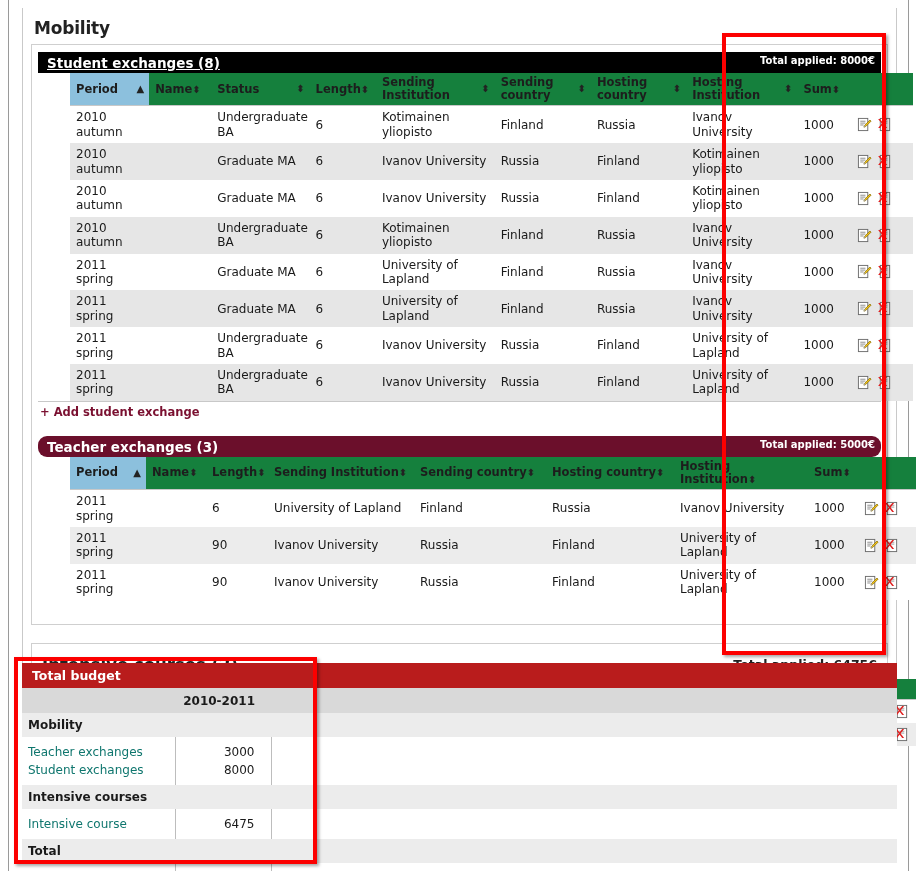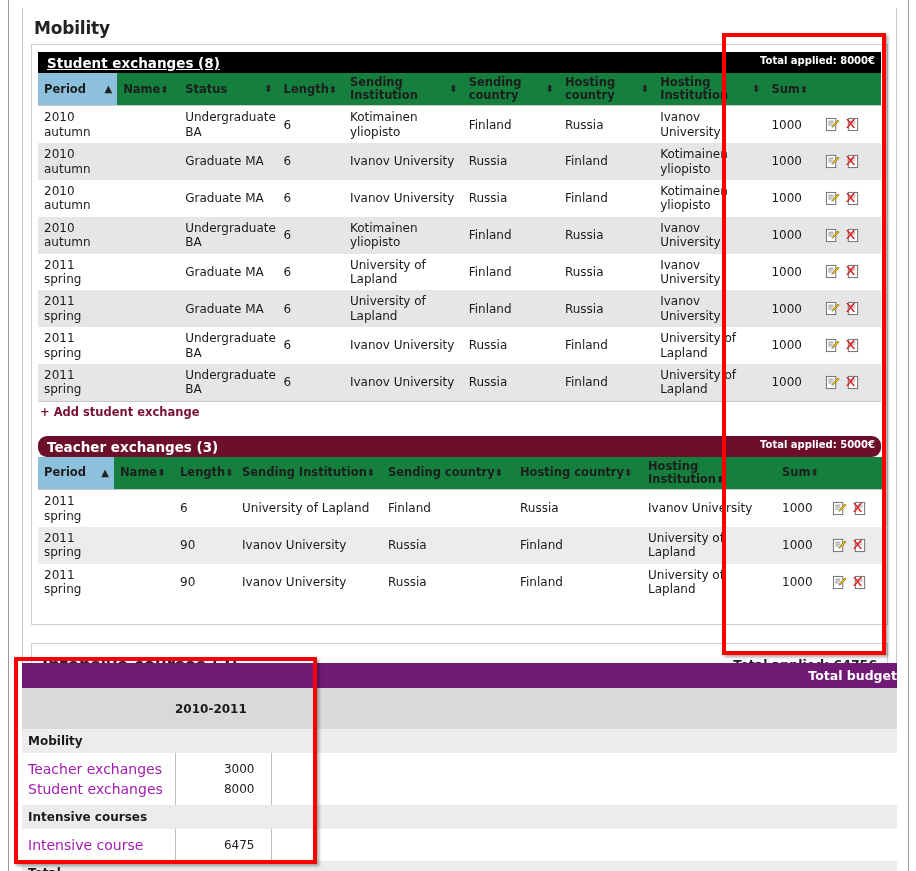--- a/index.html
+++ b/index.html
@@ -87,20 +87,21 @@
     color: #222;
   }
 
   
   table.grid {
     width: 100%;
     border-collapse: collapse;
     font-size: 12px;
     color: #1a1a1a;
     table-layout: fixed;
+    margin-left: 32px;
   }
   table.grid th {
     background: #15803d;
     font-size: 11.5px;
     font-weight: bold;
     color: #1d1d1d;
     text-align: left;
     padding: 3px 5px 3px 6px;
     vertical-align: middle;
     border-bottom: 1px solid #c8c8c8;
@@ -161,49 +162,49 @@
     width: 875px;
   }
   table.budget {
     width: 100%;
     border-collapse: collapse;
     font-size: 12px;
     table-layout: fixed;
   }
   table.budget td { padding: 0; }
   .bud-head {
-    background: #701a75;
+    background: #b91c1c;
     color: #fff;
     font-weight: bold;
     font-size: 12.5px;
     padding: 5px 0 5px 10px !important;
     height: 14px;
-    text-align: right;
   }
   .bud-year {
     background: #d9d9d9;
     font-weight: bold;
     font-size: 12px;
+    text-align: right;
     padding: 5px 16px 5px 0 !important;
     color: #1a1a1a;
-    height: 41px;
+    height: 25px;
   }
   .bud-group {
     background: #ececec;
     font-weight: bold;
     font-size: 12px;
     padding: 5px 0 5px 6px !important;
     color: #1a1a1a;
     height: 23px;
   }
   .bud-label {
     background: #ffffff;
-    font-size: 14px;
+    font-size: 12px;
     padding: 2px 0 2px 6px !important;
-    color: #a21caf;
+    color: #0f766e;
   }
   .bud-val {
     background: #ffffff;
     font-size: 12px;
     text-align: right;
     padding: 2px 16px 2px 0 !important;
     color: #1a1a1a;
     border-left: 1px solid #bdbdbd;
     border-right: 1px solid #bdbdbd;
   }

